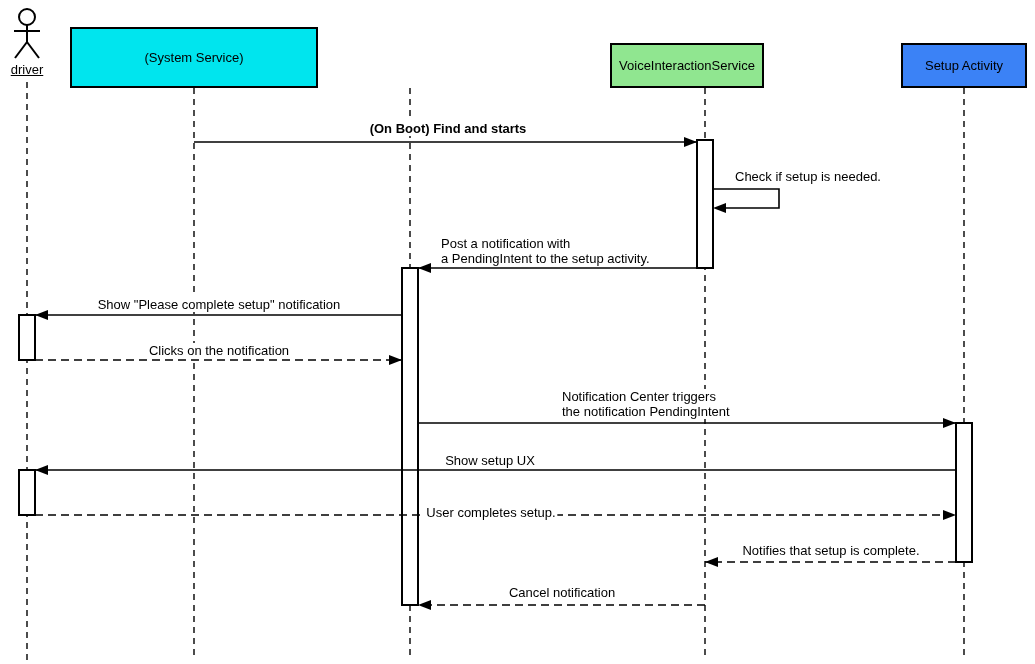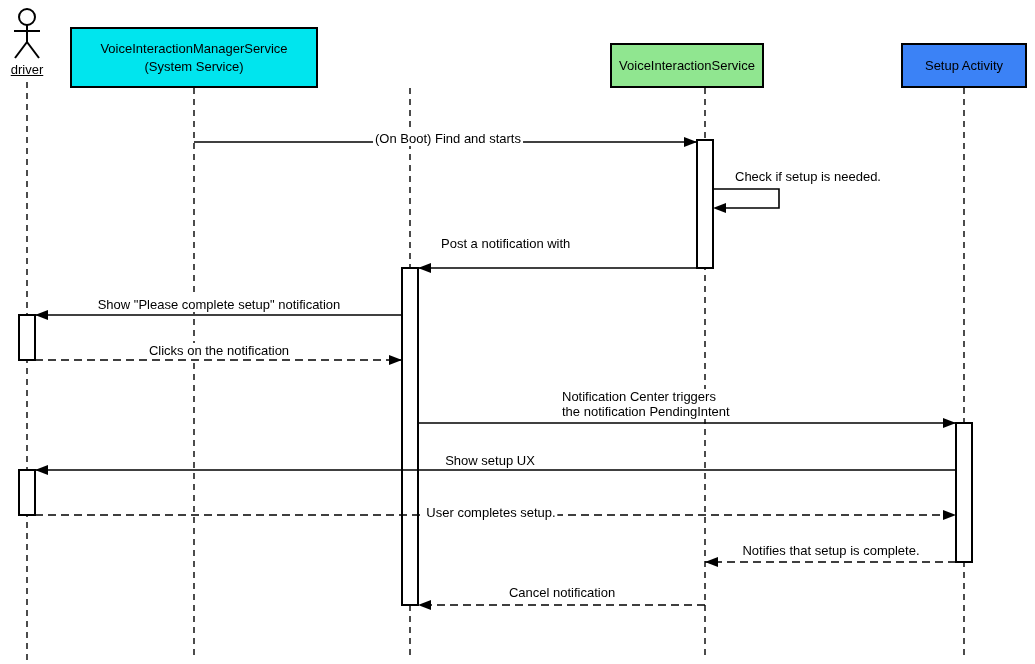--- a/index.html
+++ b/index.html
@@ -79,28 +79,29 @@
       <line x1="956" y1="470" x2="35" y2="470" stroke="#000000" stroke-width="1.6"></line>
       <polygon points="35,470 48,465 48,475" fill="#000000"></polygon>
       <line x1="35" y1="515" x2="956" y2="515" stroke="#000000" stroke-width="1.6" stroke-dasharray="8 5"></line>
       <polygon points="956,515 943,510 943,520" fill="#000000"></polygon>
       <line x1="956" y1="562" x2="705" y2="562" stroke="#000000" stroke-width="1.6" stroke-dasharray="8 5"></line>
       <polygon points="705,562 718,557 718,567" fill="#000000"></polygon>
       <line x1="705" y1="605" x2="418" y2="605" stroke="#000000" stroke-width="1.6" stroke-dasharray="8 5"></line>
       <polygon points="418,605 431,600 431,610" fill="#000000"></polygon>
     </svg>
   <div id="labels-layer">
-      <div class="msg-label center" style="left: 448px; top: 131px;">
+      <div class="msg-label center" style="left: 448px; top: 121px; font-weight: bold;">
         <div>(On Boot) Find and starts</div>
       </div>
       <div class="msg-label left" style="left: 733px; top: 169px;">
         <div>Check if setup is needed.</div>
       </div>
       <div class="msg-label left" style="left: 439px; top: 236px;">
         <div>Post a notification with</div>
+        <div>a PendingIntent to the setup activity.</div>
       </div>
       <div class="msg-label center" style="left: 219px; top: 297px;">
         <div>Show "Please complete setup" notification</div>
       </div>
       <div class="msg-label center" style="left: 219px; top: 343px;">
         <div>Clicks on the notification</div>
       </div>
       <div class="msg-label left" style="left: 560px; top: 389px;">
         <div>Notification Center triggers</div>
         <div>the notification PendingIntent</div>
@@ -112,21 +113,20 @@
         <div>User completes setup.</div>
       </div>
       <div class="msg-label center" style="left: 831px; top: 543px;">
         <div>Notifies that setup is complete.</div>
       </div>
       <div class="msg-label center" style="left: 562px; top: 585px;">
         <div>Cancel notification</div>
       </div>
       <div class="actor-label" style="left: 27px; top: 62px; text-decoration: underline;">driver</div>
       <div class="pbox" style="left: 70px; top: 27px; width: 248px; height: 61px; background: rgb(0, 229, 238);">
-        <div>VoiceInteractionManagerService</div>
         <div>(System Service)</div>
       </div>
       <div class="pbox" style="left: 610px; top: 43px; width: 154px; height: 45px; background: rgb(144, 230, 144);">
         <div>VoiceInteractionService</div>
       </div>
       <div class="pbox" style="left: 901px; top: 43px; width: 126px; height: 45px; background: #3b82f6;">
         <div>Setup Activity</div>
       </div>
     </div>
 </div>

